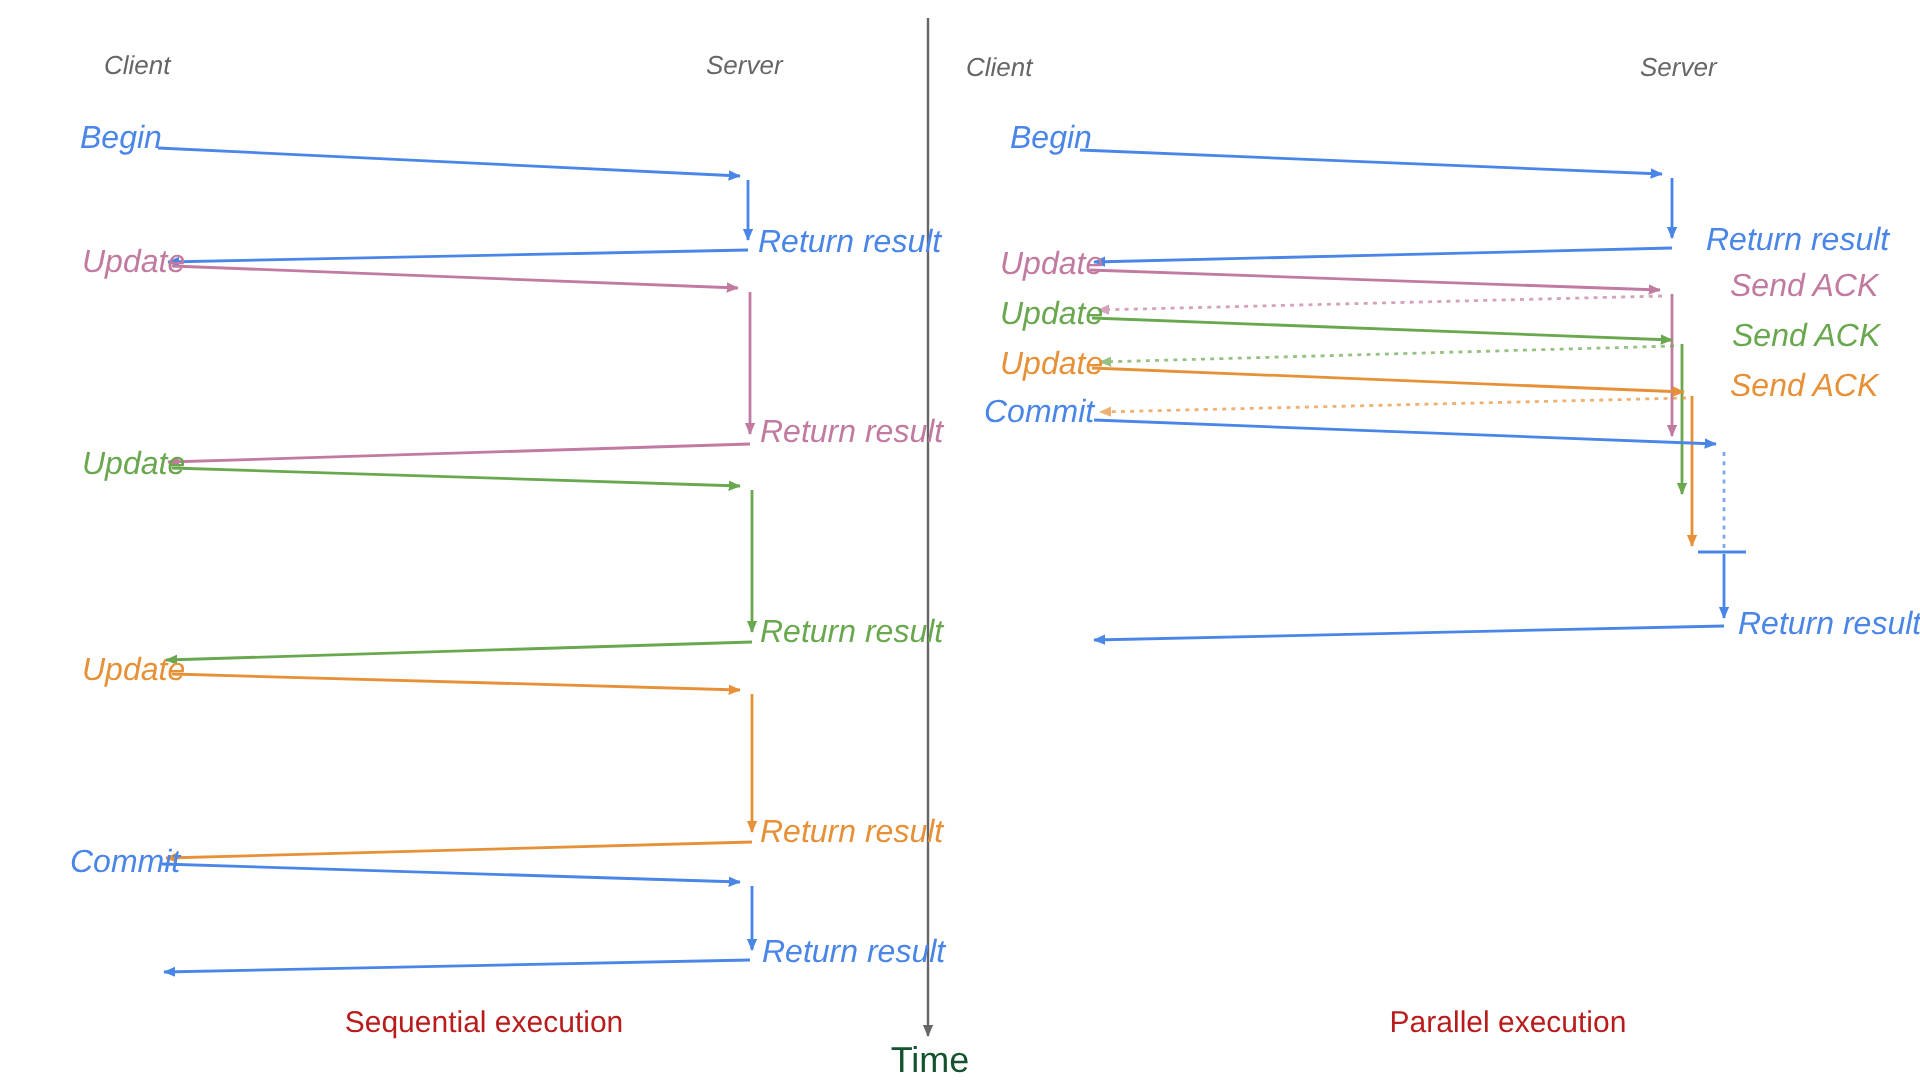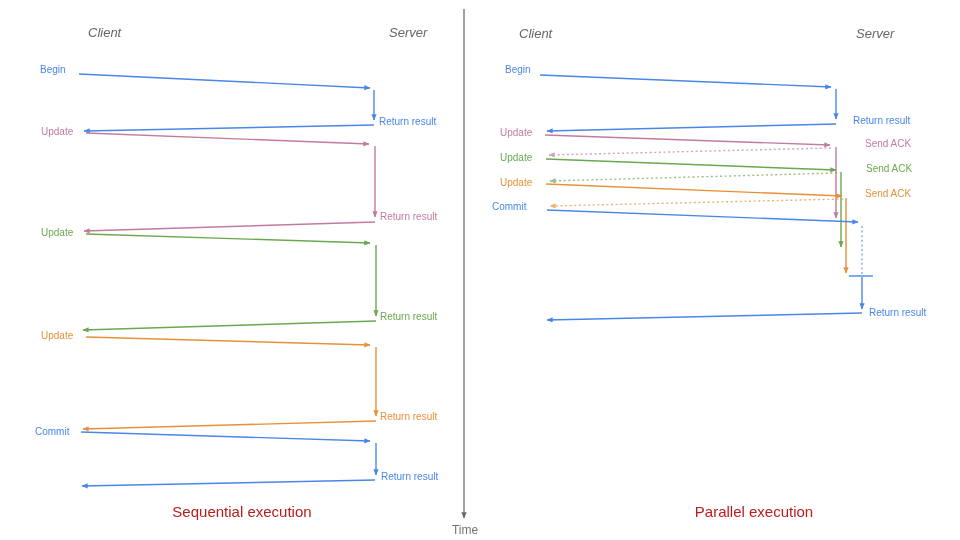--- a/index.html
+++ b/index.html
@@ -1,24 +1,24 @@
 <!DOCTYPE html>
 <html style="--c-blue: #4a86e8; --c-pink: #c27ba0; --c-green: #6aa84f; --c-orange: #e69138; --c-axis: #666666;"><head>
 <meta charset="utf-8">
 <style>
   html,body{margin:0;padding:0;background:#ffffff;}
   .canvas{
     position:relative;width:960px;height:540px;overflow:hidden;background:#ffffff;
     font-family:"Liberation Sans","DejaVu Sans",sans-serif;
   }
   #diagram{position:absolute;left:0;top:0;}
-  .lbl{position:absolute;font-size:10px;line-height:12px;white-space:nowrap;}
-  .hdr{position:absolute;font-size:13px;line-height:13px;font-style:italic;color:#666666;white-space:nowrap;margin-left:36px;}
+  .lbl{position:absolute;font-size:16px;line-height:12px;white-space:nowrap;font-style:italic;}
+  .hdr{position:absolute;font-size:13px;line-height:13px;font-style:italic;color:#666666;white-space:nowrap;}
   .title{position:absolute;font-size:15px;line-height:16px;color:#b91c1c;transform:translateX(-50%);white-space:nowrap;}
-  .time{position:absolute;font-size:12px;line-height:13px;color:#737373;transform:translateX(-50%);white-space:nowrap;}
+  .time{position:absolute;font-size:18px;line-height:13px;color:#14532d;transform:translateX(-50%);white-space:nowrap;}
   .blue{color:var(--c-blue);}
   .pink{color:var(--c-pink);}
   .green{color:var(--c-green);}
   .orange{color:var(--c-orange);}
 </style>
 </head>
 <body>
 
 <div class="canvas">
   <svg id="diagram" width="960" height="540">

